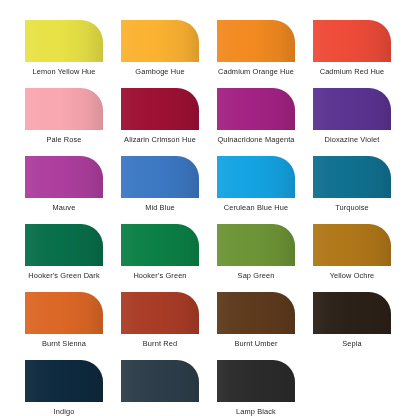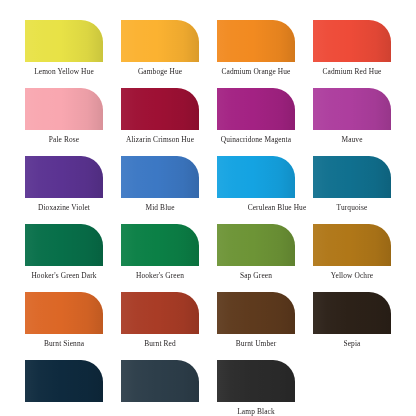--- a/index.html
+++ b/index.html
@@ -13,21 +13,20 @@
     overflow: hidden;
     font-family: "Liberation Sans", sans-serif;
     -webkit-font-smoothing: antialiased;
   }
   #palette-sheet {
     position: relative;
     width: 416px;
     height: 416px;
     background: #ffffff;
     box-sizing: border-box;
-    font-family: Liberation Serif, serif;
   }
   #swatch-grid {
     position: absolute;
     left: 25px;
     top: 20px;
     width: 370px;
     display: grid;
     grid-template-columns: repeat(4, 78px);
     column-gap: 18px;
     row-gap: 0px;
@@ -113,42 +112,42 @@
         </div>
         <div class="swatch-label" style="color: rgb(35, 31, 32);">Alizarin Crimson Hue</div>
       </div>
       <div class="swatch-cell">
         <div class="swatch-chip" style="background: rgb(163, 34, 131);">
           <div class="chip-shade"></div>
         </div>
         <div class="swatch-label" style="color: rgb(35, 31, 32);">Quinacridone Magenta</div>
       </div>
       <div class="swatch-cell">
+        <div class="swatch-chip" style="background: rgb(91, 51, 146);">
+          <div class="chip-shade"></div>
+        </div>
+        <div class="swatch-label" style="color: rgb(35, 31, 32);">Dioxazine Violet</div>
+      </div>
+      <div class="swatch-cell">
         <div class="swatch-chip" style="background: rgb(173, 62, 158);">
           <div class="chip-shade"></div>
         </div>
         <div class="swatch-label" style="color: rgb(35, 31, 32);">Mauve</div>
       </div>
       <div class="swatch-cell">
-        <div class="swatch-chip" style="background: rgb(91, 51, 146);">
-          <div class="chip-shade"></div>
-        </div>
-        <div class="swatch-label" style="color: rgb(35, 31, 32);">Dioxazine Violet</div>
-      </div>
-      <div class="swatch-cell">
         <div class="swatch-chip" style="background: rgb(60, 120, 196);">
           <div class="chip-shade"></div>
         </div>
         <div class="swatch-label" style="color: rgb(35, 31, 32);">Mid Blue</div>
       </div>
       <div class="swatch-cell">
         <div class="swatch-chip" style="background: rgb(20, 163, 226);">
           <div class="chip-shade"></div>
         </div>
-        <div class="swatch-label" style="color: rgb(35, 31, 32); margin-left: 21px;">Cerulean Blue Hue</div>
+        <div class="swatch-label" style="color: rgb(35, 31, 32);">Cerulean Blue Hue</div>
       </div>
       <div class="swatch-cell">
         <div class="swatch-chip" style="background: rgb(16, 112, 143);">
           <div class="chip-shade"></div>
         </div>
         <div class="swatch-label" style="color: rgb(35, 31, 32);">Turquoise</div>
       </div>
       <div class="swatch-cell">
         <div class="swatch-chip" style="background: rgb(7, 111, 73);">
           <div class="chip-shade"></div>
@@ -194,20 +193,21 @@
       <div class="swatch-cell">
         <div class="swatch-chip" style="background: rgb(44, 33, 24);">
           <div class="chip-shade"></div>
         </div>
         <div class="swatch-label" style="color: rgb(35, 31, 32); text-align: center;">Sepia</div>
       </div>
       <div class="swatch-cell">
         <div class="swatch-chip" style="background: rgb(14, 42, 62);">
           <div class="chip-shade"></div>
         </div>
+        <div class="swatch-label" style="color: rgb(35, 31, 32);">Indigo</div>
       </div>
       <div class="swatch-cell">
         <div class="swatch-chip" style="background: rgb(45, 62, 74);">
           <div class="chip-shade"></div>
         </div>
         <div class="swatch-label" style="color: rgb(35, 31, 32); margin-top: 16px;">Payne's Gray</div>
       </div>
       <div class="swatch-cell">
         <div class="swatch-chip" style="background: rgb(43, 43, 43);">
           <div class="chip-shade"></div>

